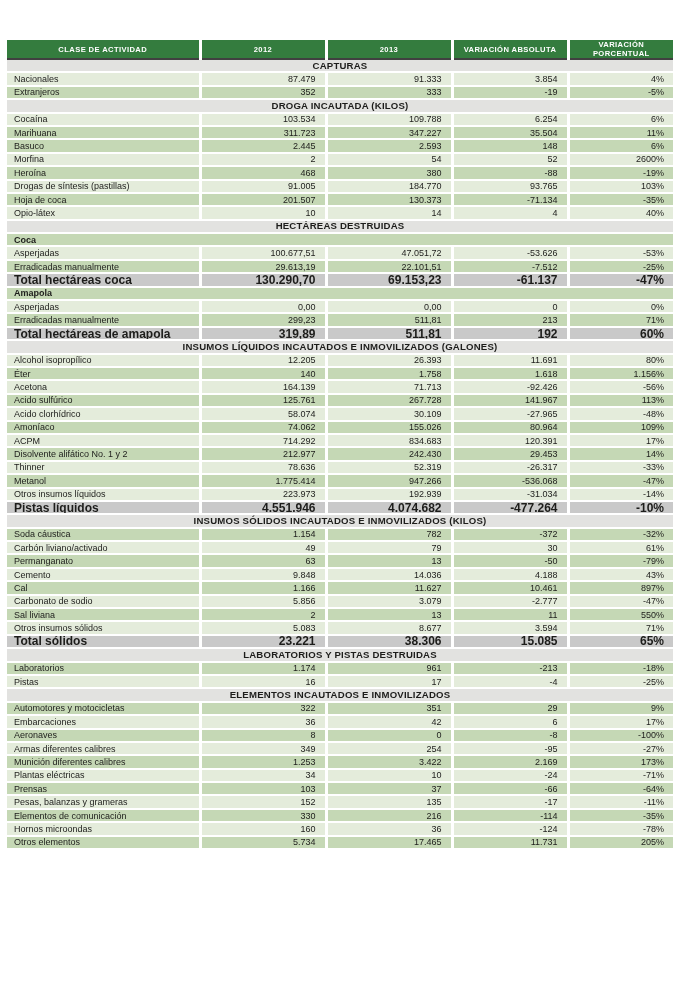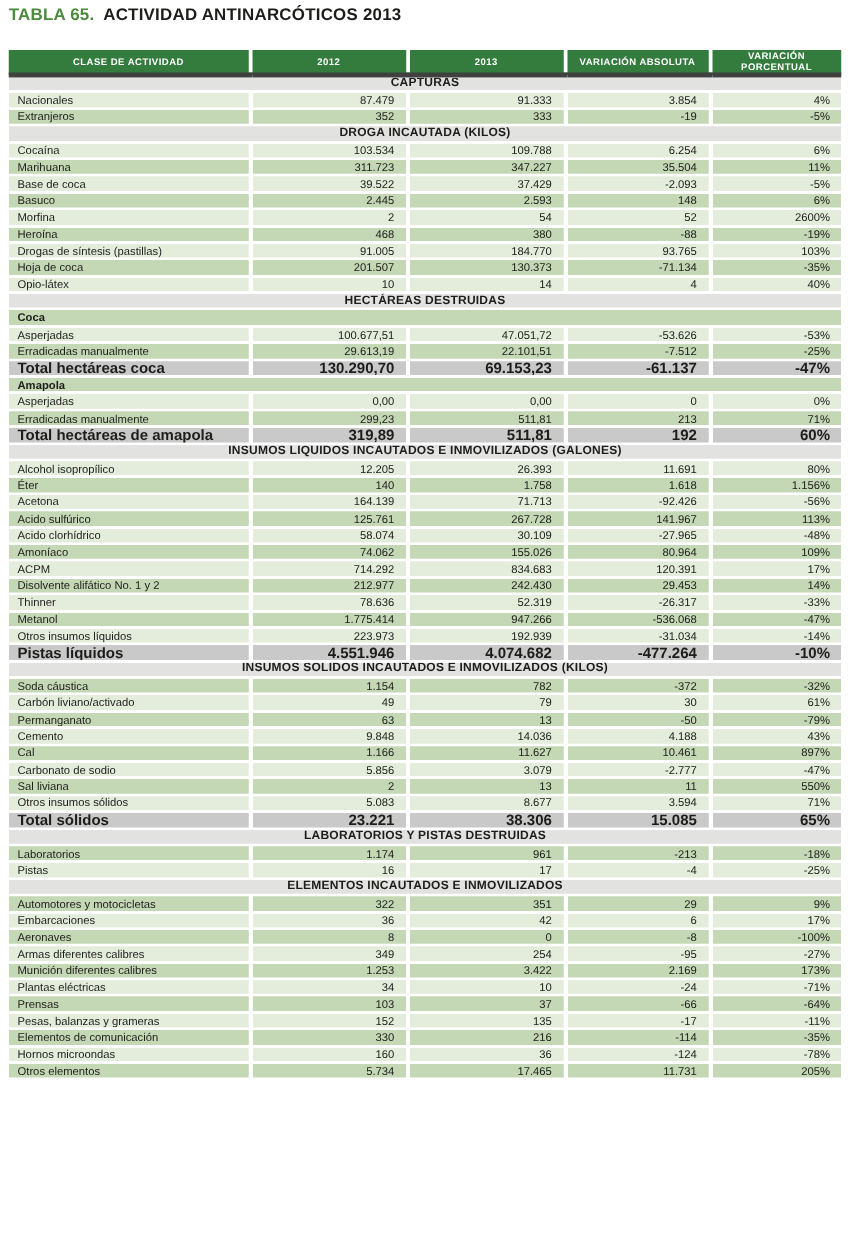--- a/index.html
+++ b/index.html
@@ -24,21 +24,21 @@
   }
   .tbl col.c0{width:193px;}
   .tbl col.c1{width:126px;}
   .tbl col.c2{width:126px;}
   .tbl col.c3{width:116px;}
   .tbl col.c4{width:105px;}
   .tbl th{
     background:var(--header-green);color:#fff;
     font-size:7.6px;font-weight:bold;letter-spacing:.4px;
     height:16px;padding:0 4px;text-align:center;vertical-align:middle;
-    border-bottom:4px solid #404040;
+    border-bottom:2px solid #404040;
   }
   .tbl th + th, .tbl td + td{border-left:3px solid #fff;}
   .tbl td{
     height:13.4px;padding:0 9px;vertical-align:middle;
     font-size:9px;line-height:10px;color:var(--text-dark);
     border-bottom:2px solid #fff;overflow:hidden;white-space:nowrap;
   }
   .tbl td.lbl{text-align:left;padding-left:7px;}
   .tbl td.num{text-align:right;}
   tr.light td{background:var(--light-row);}
@@ -47,23 +47,20 @@
   tr.section td{
     background:var(--section-row);font-weight:bold;font-size:9.6px;
     text-align:center;letter-spacing:.2px;
   }
   tr.subsection td{background:var(--dark-row);font-weight:bold;text-align:left;padding-left:7px;}
 </style>
 </head>
 <body>
 
 <div class="page">
-  <h1 class="title">
-    <span class="title-num">TABLA 65.</span><span class="title-text">ACTIVIDAD ANTINARCÓTICOS 2013</span>
-  </h1>
 
   <table class="tbl">
     <colgroup>
       <col class="c0">
         <col class="c1">
         <col class="c2">
         <col class="c3">
         <col class="c4">
     </colgroup>
     <thead>
@@ -103,27 +100,20 @@
           <td class="num">6.254</td>
           <td class="num">6%</td>
         </tr>
         <tr class="dark">
           <td class="lbl">Marihuana</td>
           <td class="num">311.723</td>
           <td class="num">347.227</td>
           <td class="num">35.504</td>
           <td class="num">11%</td>
         </tr>
-        <tr class="light">
-          <td class="lbl">Base de coca</td>
-          <td class="num">39.522</td>
-          <td class="num">37.429</td>
-          <td class="num">-2.093</td>
-          <td class="num">-5%</td>
-        </tr>
         <tr class="dark">
           <td class="lbl">Basuco</td>
           <td class="num">2.445</td>
           <td class="num">2.593</td>
           <td class="num">148</td>
           <td class="num">6%</td>
         </tr>
         <tr class="light">
           <td class="lbl">Morfina</td>
           <td class="num">2</td>

